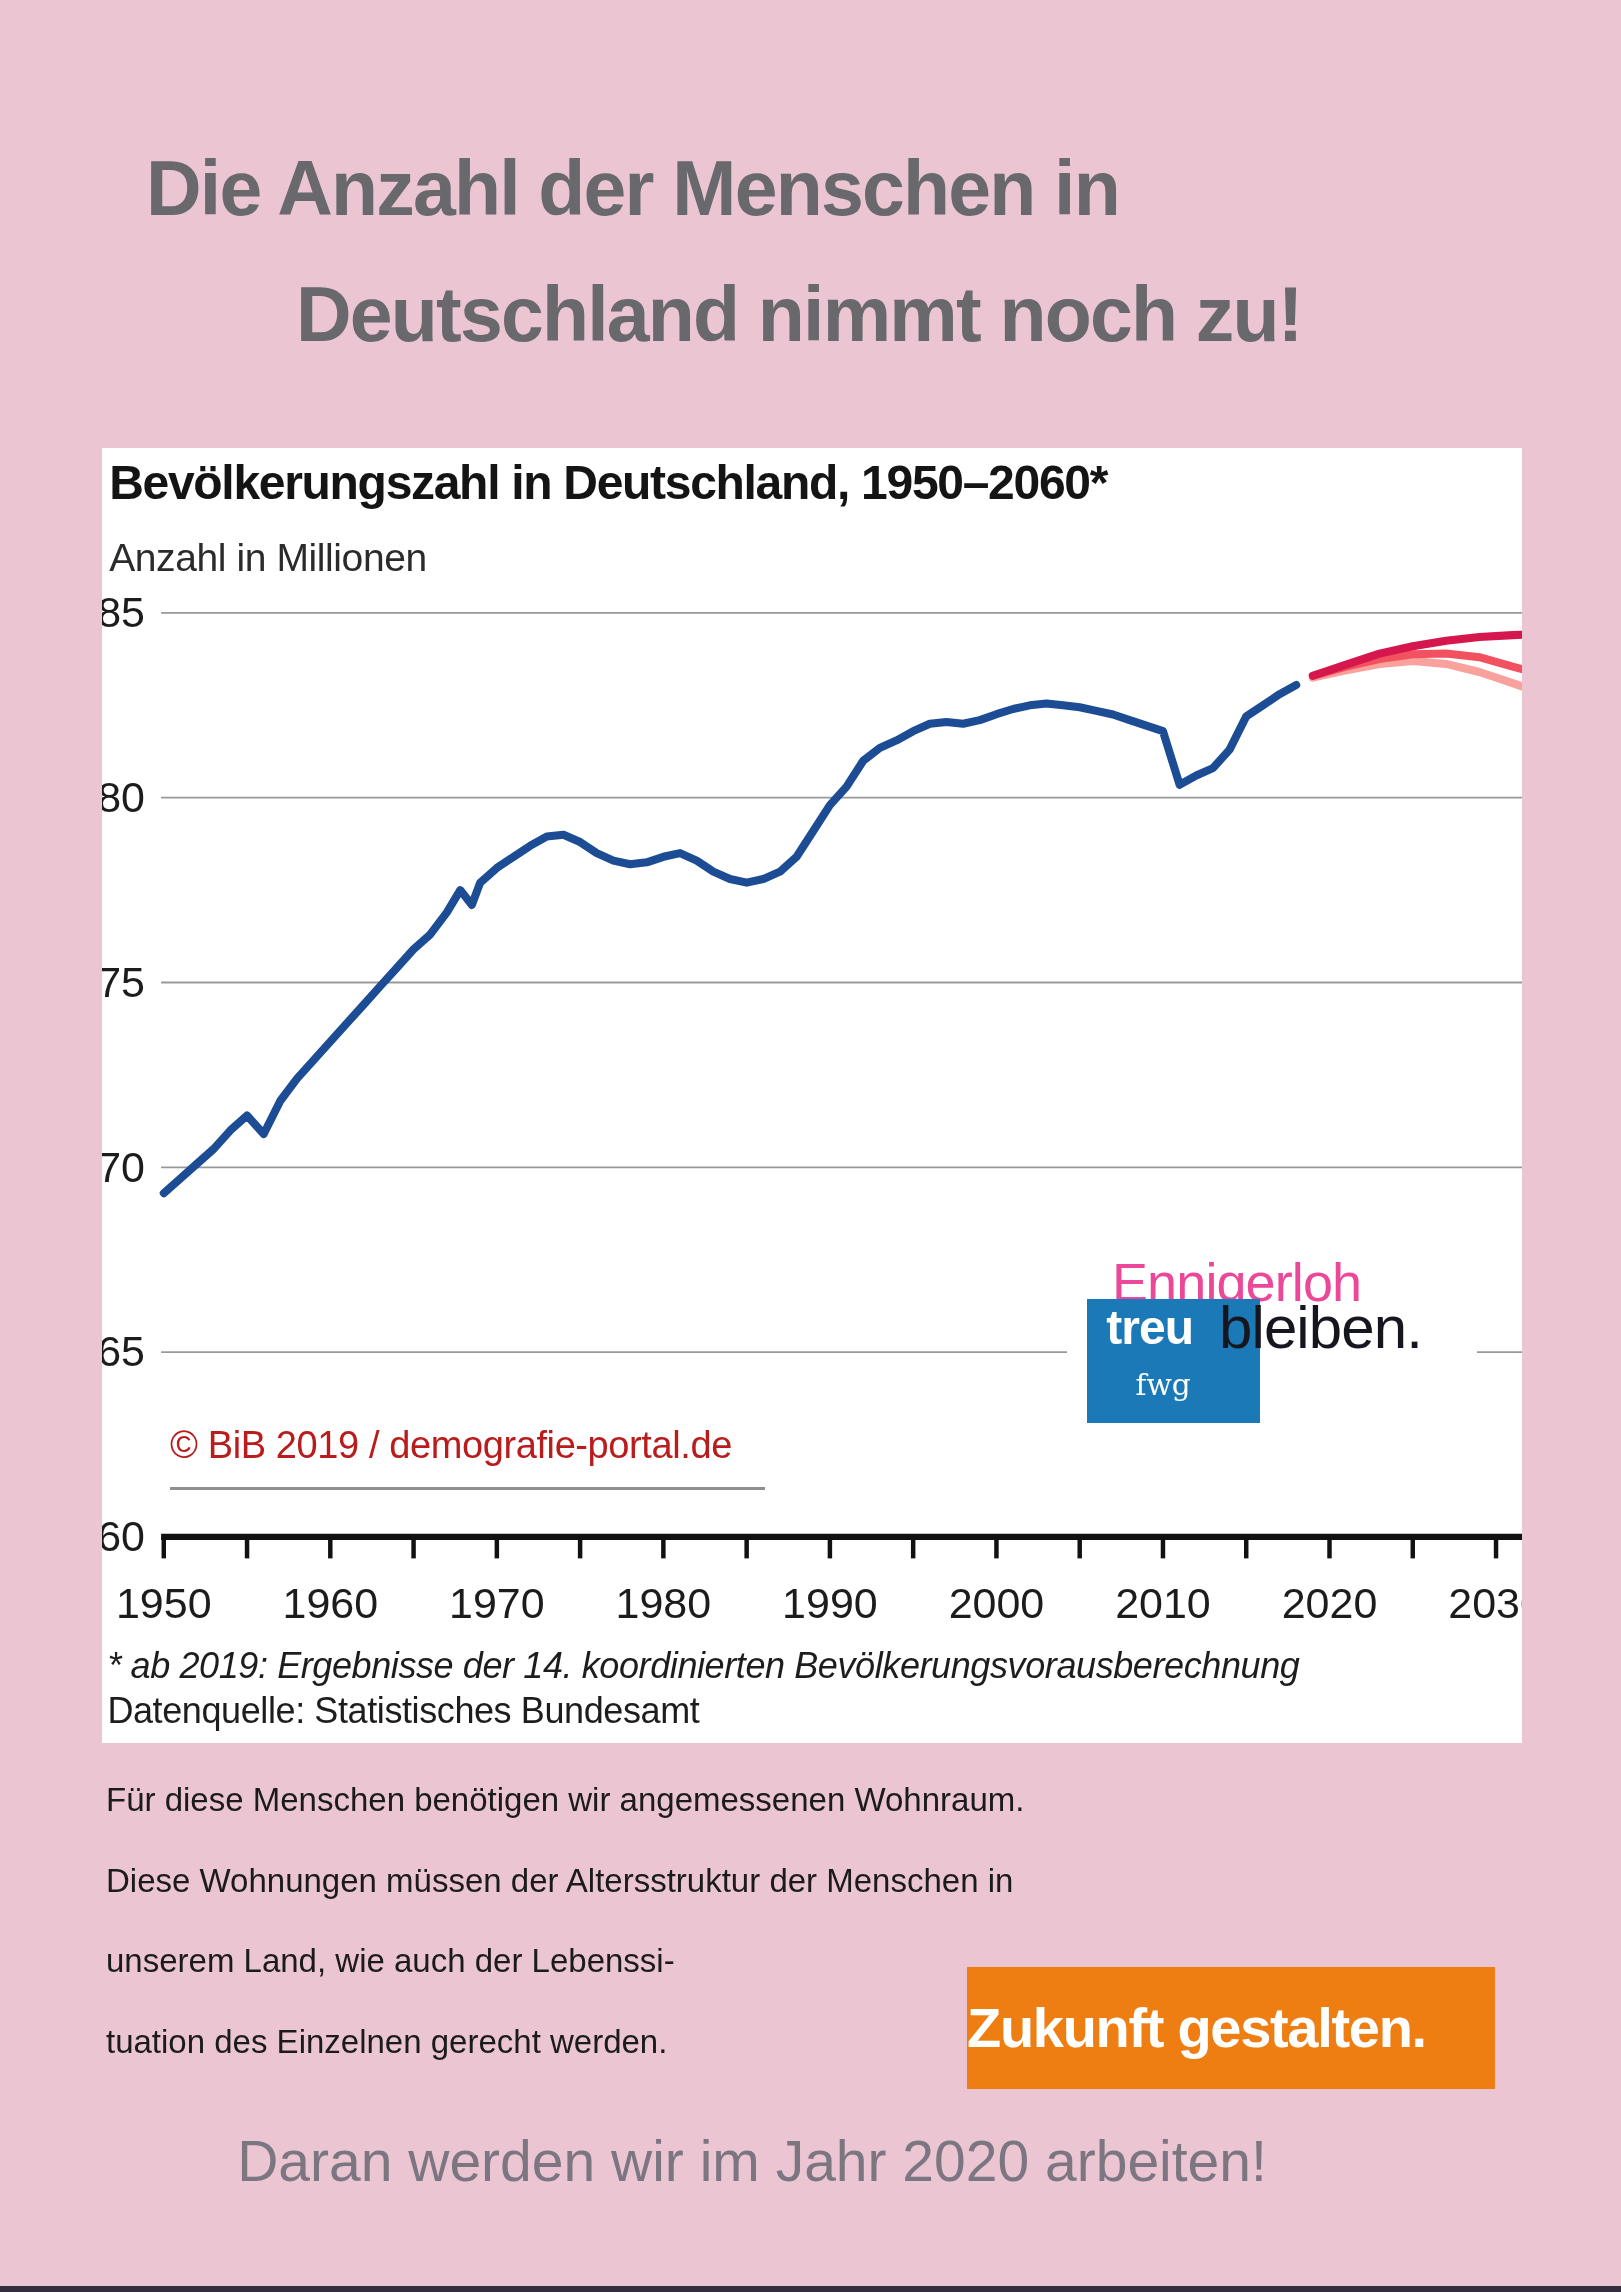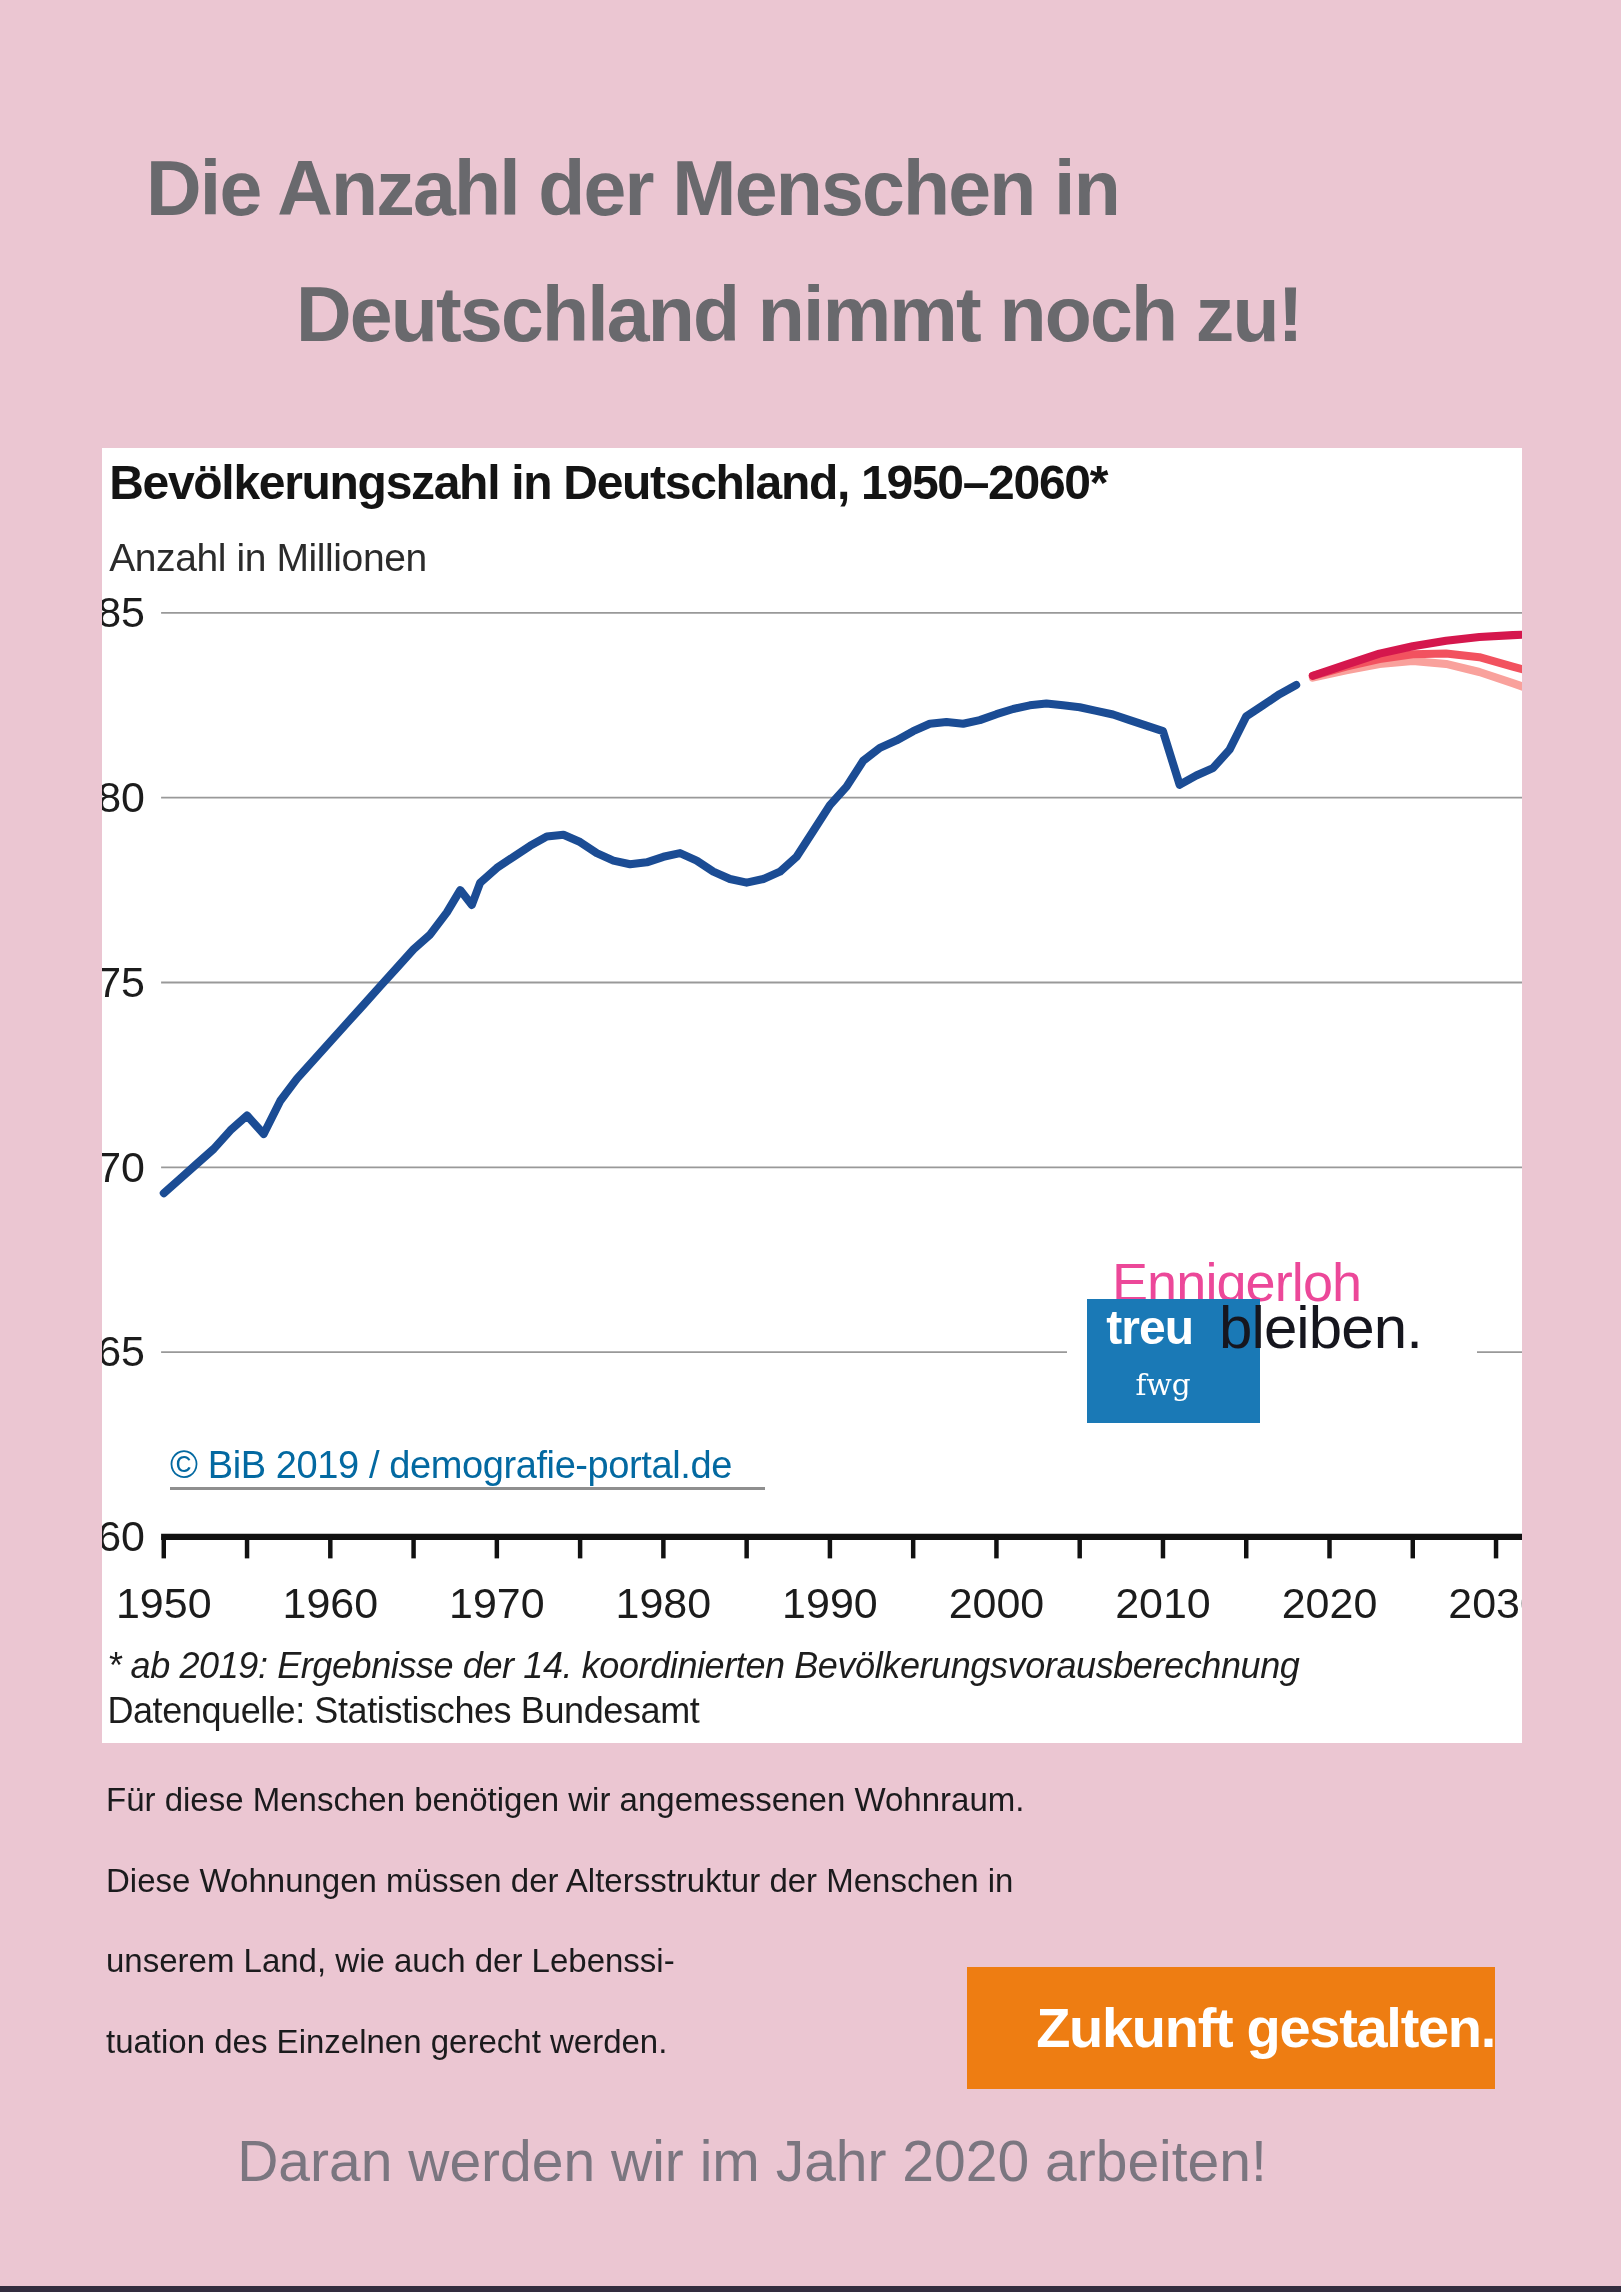--- a/index.html
+++ b/index.html
@@ -4,31 +4,31 @@
 <style>
   html,body{margin:0;padding:0;}
   body{width:1621px;height:2293px;position:relative;overflow:hidden;
        font-family:"Liberation Sans",sans-serif;}
   .abs{position:absolute;}
   .page-title{font-weight:bold;font-size:77px;letter-spacing:-1.8px;line-height:77px;white-space:nowrap;}
   .panel{left:102px;top:448px;width:1420px;height:1295px;background:#ffffff;}
   .chart-title{left:7.2px;top:7.2px;font-size:48px;font-weight:bold;color:#141414;letter-spacing:-1.3px;white-space:nowrap;}
   .chart-unit{left:7.2px;top:88px;font-size:39px;color:#2b2b2b;letter-spacing:-0.4px;}
   .plot{left:0;top:0;}
-  .bib{left:68px;top:996px;font-size:38px;color:#0369a1;letter-spacing:-0.4px;white-space:nowrap;}
+  .bib{left:68px;top:976px;font-size:38px;color:#b91c1c;letter-spacing:-0.4px;white-space:nowrap;}
   .bib-rule{left:68px;top:1039px;width:595px;height:2.7px;background:#8f8f8f;}
   .footnote{font-size:36px;color:#1d1d1d;letter-spacing:-0.4px;white-space:nowrap;}
   .logo{left:965px;top:800px;width:410px;height:185px;background:#ffffff;z-index:3;}
   .logo-top{left:45px;top:2.7px;font-size:54px;font-weight:normal;color:#ec4899;letter-spacing:-0.9px;}
   .treu-box{left:19.7px;top:51px;width:126px;height:124px;padding-left:47px;}
   .treu-word{left:0;top:0;width:126px;text-align:center;font-size:48px;font-weight:bold;color:#ffffff;line-height:57px;letter-spacing:-0.9px;}
   .fwg-word{left:0;bottom:21px;width:104px;text-align:right;font-size:29.6px;color:#ffffff;font-family:"DejaVu Serif",serif;}
   .bleiben-word{left:152px;top:51px;font-size:60px;color:#16161e;line-height:57px;letter-spacing:-0.9px;}
   .body-line{left:106px;font-size:33px;color:#1b1b1d;line-height:47px;white-space:nowrap;}
-  .banner{left:967px;top:1967px;width:528px;height:122px;text-align:right;}
+  .banner{left:967px;top:1967px;width:528px;height:122px;text-align:left;}
   .banner-text{width:100%;line-height:122px;font-size:56px;font-weight:bold;color:#ffffff;letter-spacing:-1.3px;white-space:nowrap;}
   .closing{left:0;top:2133px;width:1504px;text-align:center;font-size:57px;color:#7b7680;line-height:57px;}
   .bottom-bar{left:0;top:2286px;width:1621px;height:7.2px;}
 </style>
 </head>
 <body>
 
 <div class="abs" style="left: 0px; top: 0px; width: 1621px; height: 2293px; z-index: 0; background-color: rgb(235, 198, 210);"></div>
 
 <div class="abs page-title" style="left: 146px; top: 150px; z-index: 1; color: rgb(105, 105, 109);">Die Anzahl der Menschen in</div>

